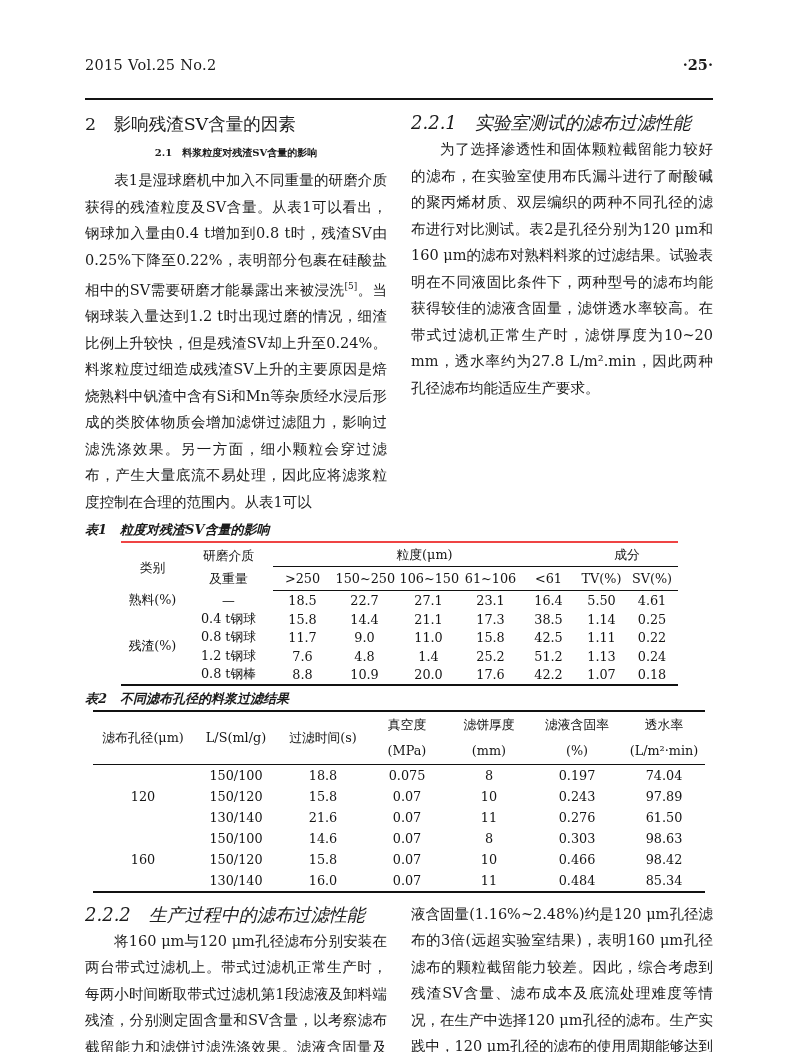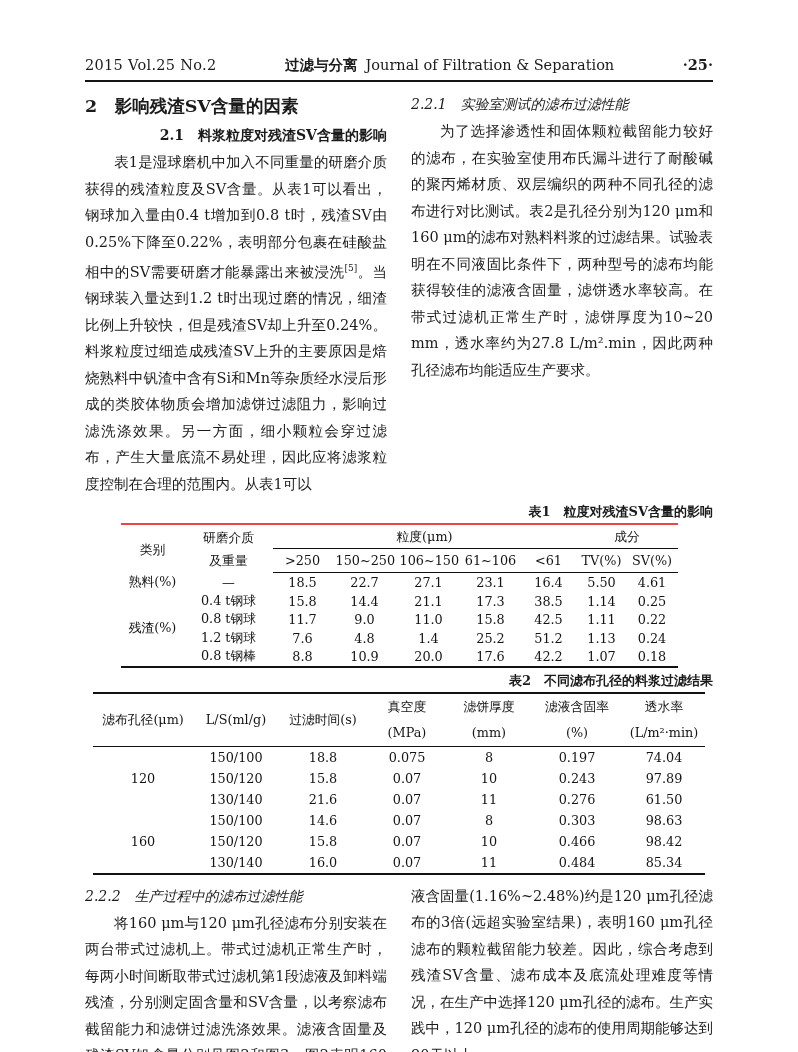--- a/index.html
+++ b/index.html
@@ -12,37 +12,37 @@
     overflow:hidden;
     box-sizing:border-box;
   }
   .content{padding:0 85px;}
   
   .running-head{
     margin:54px 85px 0;
     display:flex;align-items:flex-end;justify-content:space-between;
     font-size:14.5px;line-height:22px;
     border-bottom:2px solid #141414;
-    padding-bottom:4px;
+    padding-bottom:22px;
   }
   .running-head .issue{letter-spacing:.3px;}
   .running-head .journal-cn{font-weight:bold;margin-right:8px;}
   .running-head .pageno{font-weight:bold;}
   
   .cols{display:flex;gap:24px;margin-top:9px;}
   .col{width:302px;text-align:justify;font-size:14.5px;line-height:26.5px;}
-  .h1{font-size:17.5px;font-weight:bold;line-height:30px;text-align:left;}
-  .h2{font-size:14px;font-weight:bold;line-height:28px;text-align:right;white-space:nowrap;}
-  .h3{font-size:14px;font-style:italic;line-height:27px;text-align:left;}
+  .h1{font-size:17.5px;font-weight:normal;line-height:30px;text-align:left;}
+  .h2{font-size:10px;font-weight:bold;line-height:28px;text-align:center;white-space:nowrap;}
+  .h3{font-size:18px;font-style:italic;line-height:27px;text-align:left;}
   p{margin:0;}
   .indent{text-indent:2em;}
   sup{font-size:9px;}
   
   .tbl-title{
-    text-align:right;font-weight:bold;font-size:13px;line-height:20px;
+    text-align:left;font-weight:bold;font-size:13px;line-height:20px;font-style:italic;
   }
   table{
     border-collapse:collapse;table-layout:fixed;
     margin:1px auto 0;
     font-size:12.8px;color:#141414;
   }
   th,td{font-weight:normal;text-align:center;padding:0 3px;overflow:hidden;}
   .t1{width:557px;border-top:2px solid #ef4444;border-bottom:2px solid #111;}
   .t1 thead th{line-height:23px;}
   .t1 thead .grp{border-bottom:1px solid #111;}
@@ -55,23 +55,20 @@
   .mt4{margin-top:5px;}
   .mt2{margin-top:3px;}
 </style>
 </head>
 <body>
 
 <div class="page">
 
   <div class="running-head">
     <span class="issue">2015  Vol.25  No.2</span>
-    <span>
-      <span class="journal-cn">过滤与分离</span><span class="journal-en">Journal of Filtration &amp; Separation</span>
-    </span>
     <span class="pageno">·25·</span>
   </div>
 
   <div class="content">
 
     <div class="cols">
       <div class="col">
         <div class="h1">2　影响残渣SV含量的因素</div>
         <div class="h2">2.1　料浆粒度对残渣SV含量的影响</div>
         <p><span class="indent-wrap"><span style="display:inline-block;width:2em;"></span><span>表1是湿球磨机中加入不同重量的研磨介质获得的残渣粒度及SV含量。从表1可以看出，钢球加入量由0.4 t增加到0.8 t时，残渣SV由0.25%下降至0.22%，表明部分包裹在硅酸盐相中的SV需要研磨才能暴露出来被浸洗</span><sup>[5]</sup><span>。当钢球装入量达到1.2 t时出现过磨的情况，细渣比例上升较快，但是残渣SV却上升至0.24%。料浆粒度过细造成残渣SV上升的主要原因是焙烧熟料中钒渣中含有Si和Mn等杂质经水浸后形成的类胶体物质会增加滤饼过滤阻力，影响过滤洗涤效果。另一方面，细小颗粒会穿过滤布，产生大量底流不易处理，因此应将滤浆粒度控制在合理的范围内。从表1可以</span></span></p>

